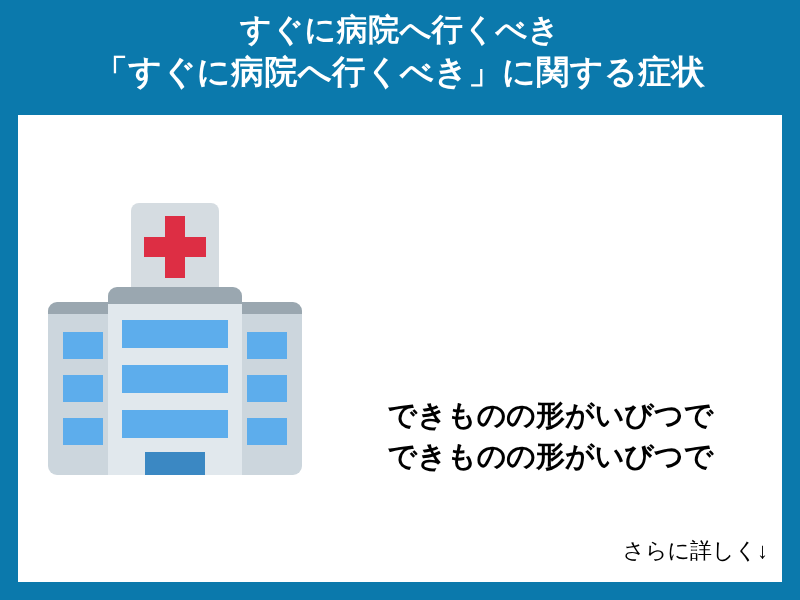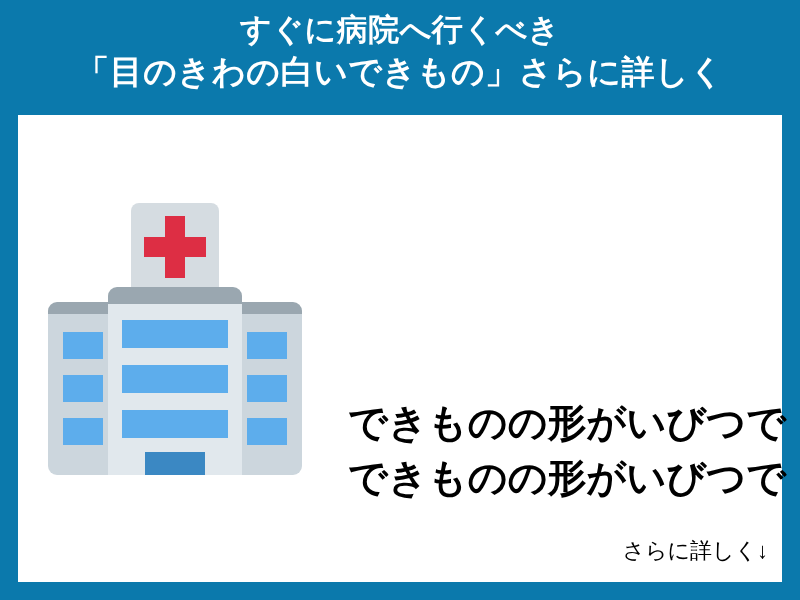--- a/index.html
+++ b/index.html
@@ -196,21 +196,21 @@
 
   
   .message {
     position: absolute;
     left: 330px;
     top: 280px;
     width: 405px;
     text-align: center;
     color: #000000;
     font-weight: bold;
-    font-size: 39px;
+    font-size: 29px;
     line-height: 1.42;
   }
   .message div { white-space: nowrap; }
 
   
   .more {
     position: absolute;
     right: 14px;
     bottom: 16px;
     color: #000000;
@@ -219,21 +219,21 @@
     white-space: nowrap;
   }
 </style>
 </head>
 <body>
 
 <div id="slide">
 
   <div class="header">
     <div class="header-line header-line-1">すぐに病院へ行くべき</div>
-    <div class="header-line header-line-2">「目のきわの白いできもの」さらに詳しく</div>
+    <div class="header-line header-line-2">「すぐに病院へ行くべき」に関する症状</div>
   </div>
 
   <div class="card">
 
     <div class="illustration">
       <div class="ill-inner">
 
         <div class="sign"></div>
         <div class="cross-v"></div>
         <div class="cross-h"></div>

